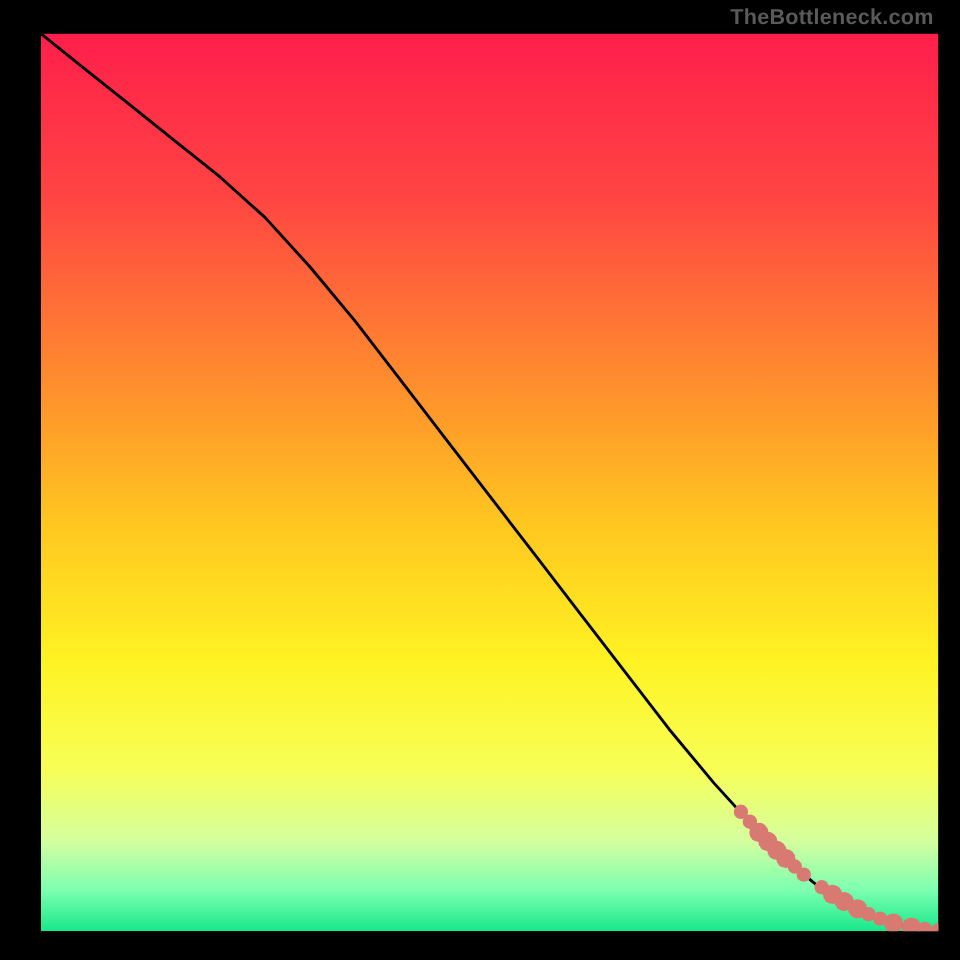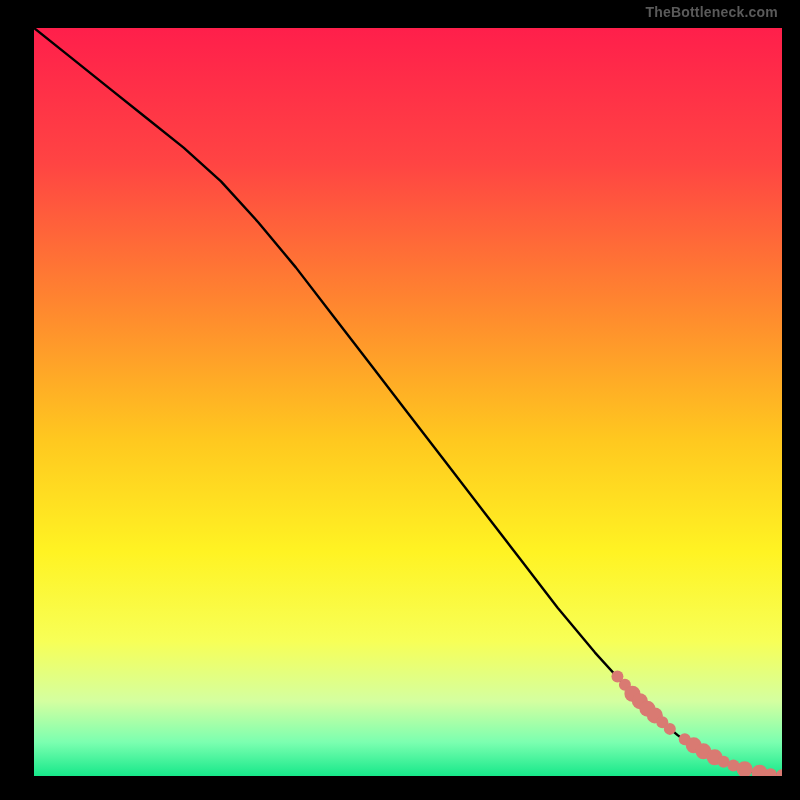--- a/index.html
+++ b/index.html
@@ -13,21 +13,21 @@
   }
   .frame {
     position: relative;
     width: 800px;
     height: 800px;
   }
   .watermark {
     position: absolute;
     top: 4px;
     right: 22px;
-    font-size: 14px;
+    font-size: 18px;
     font-weight: 600;
     color: #5a5a5a;
     letter-spacing: 0.2px;
     z-index: 5;
   }
   .plot-wrap {
     position: absolute;
     left: 34px;
     top: 28px;
     width: 748px;

